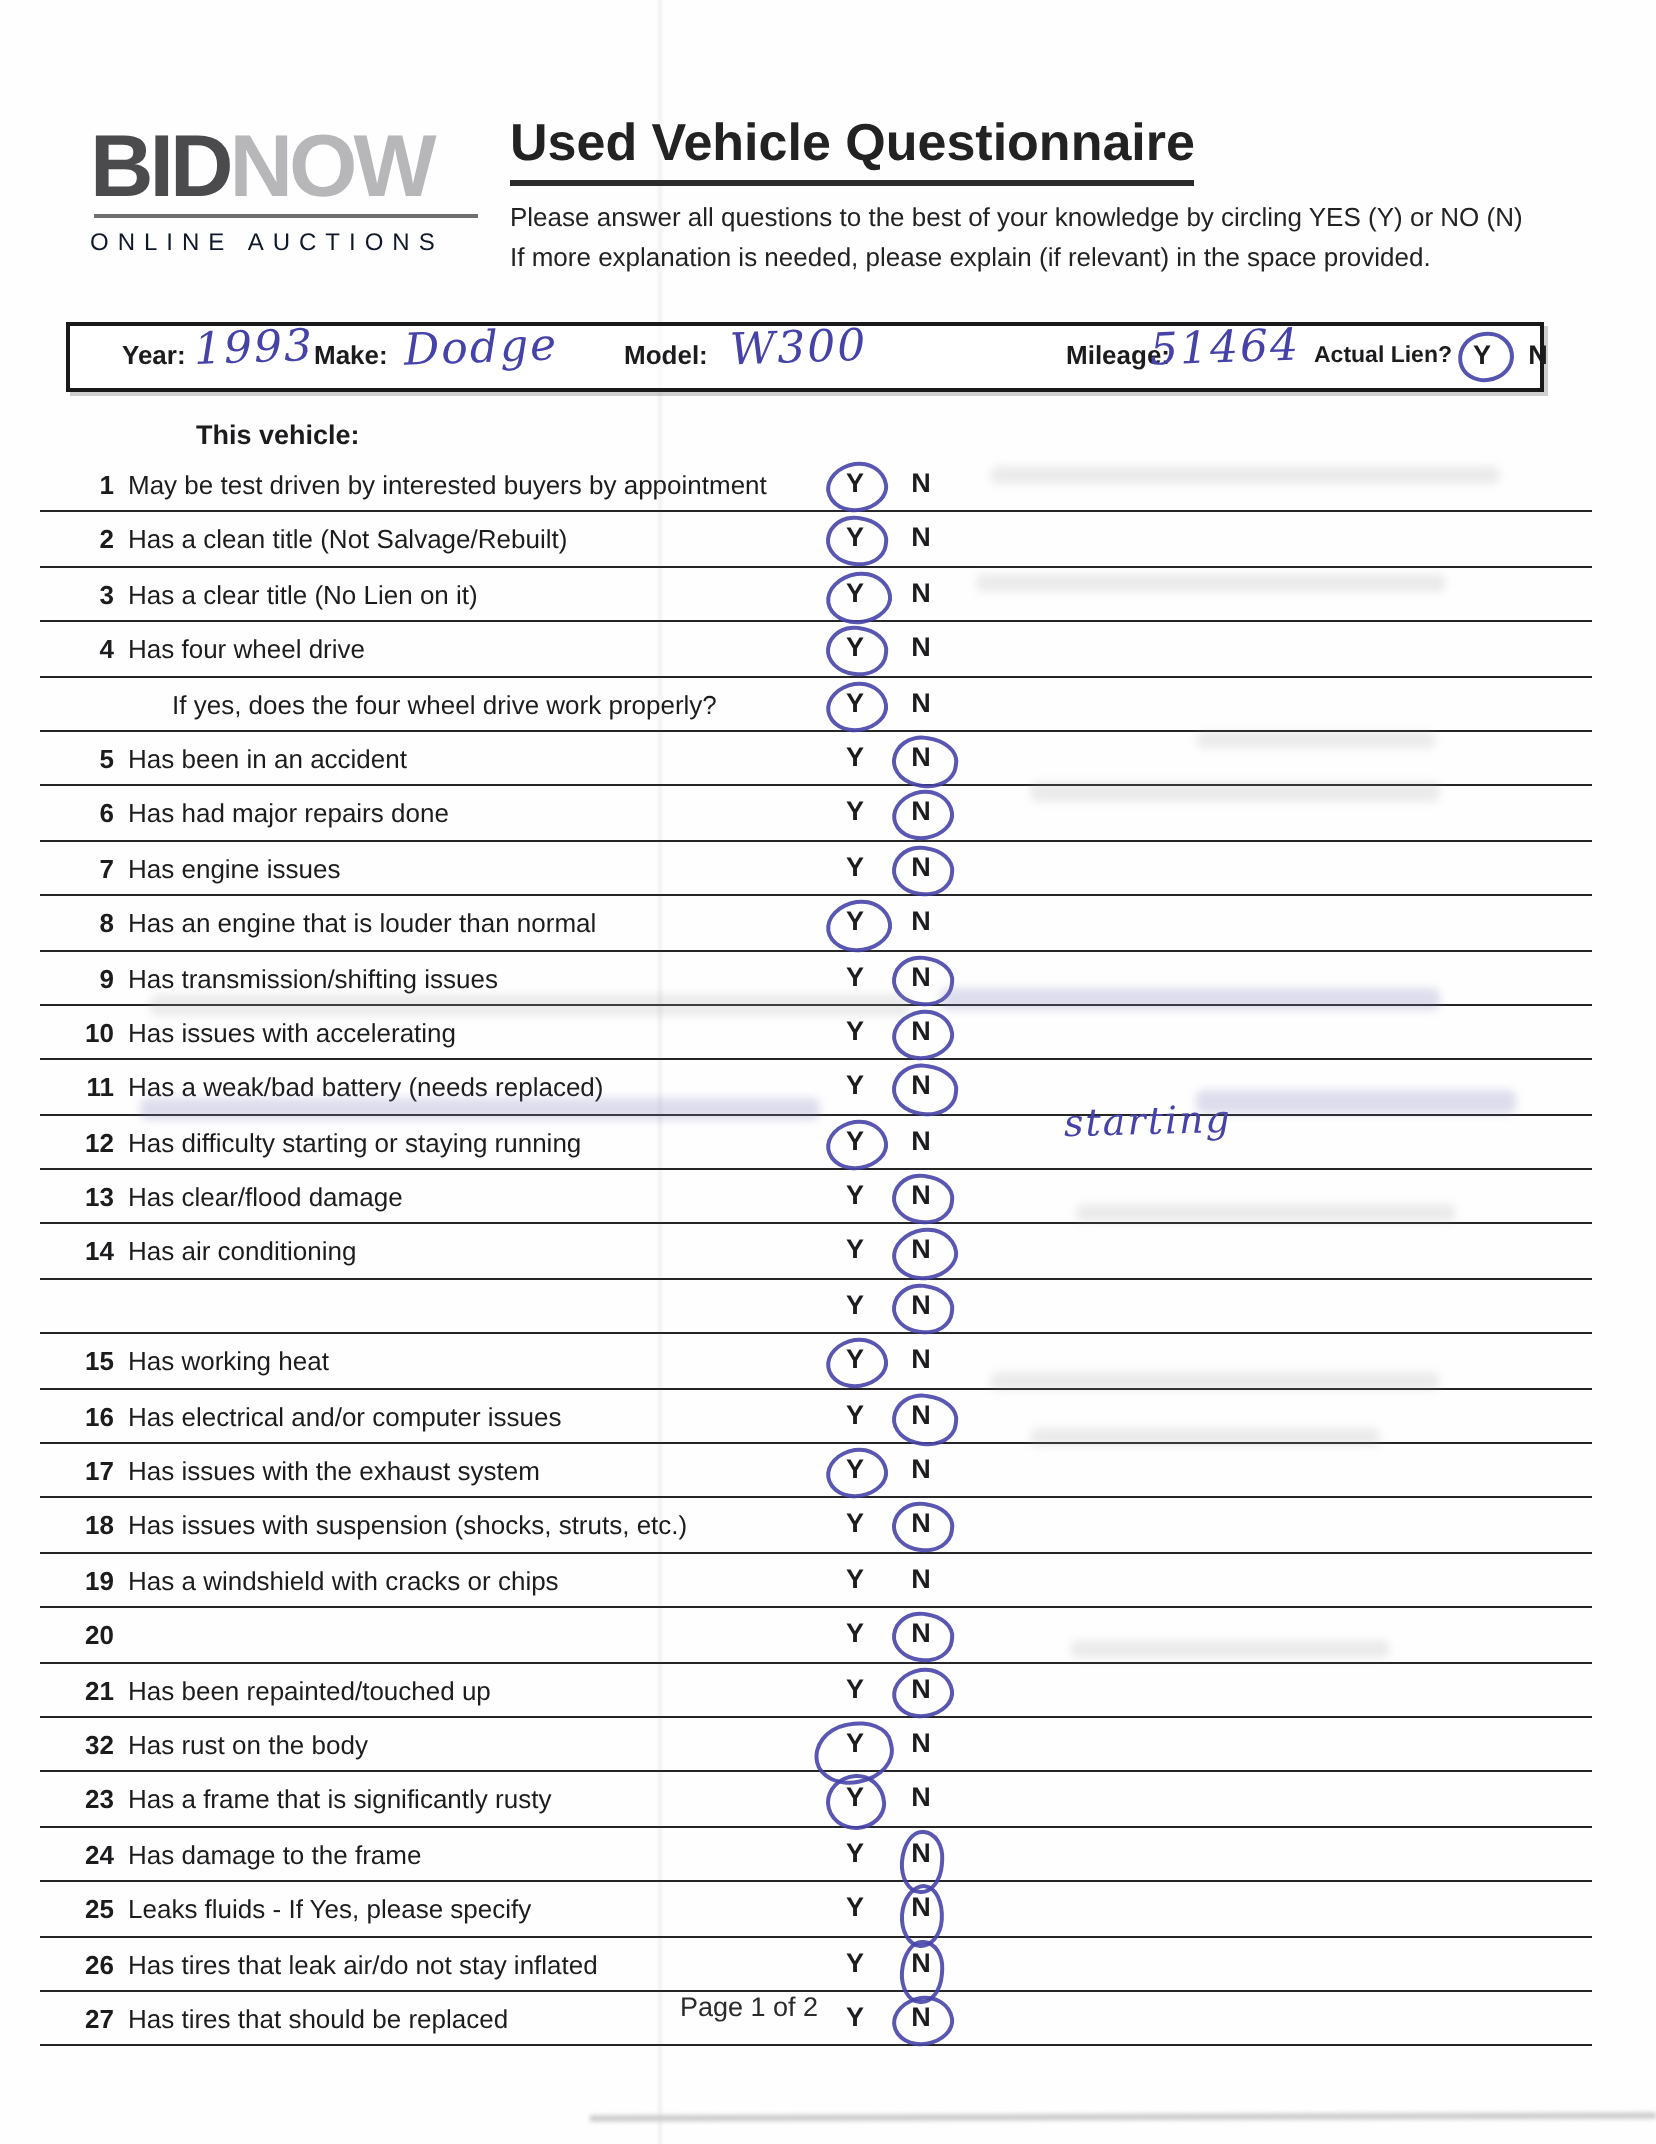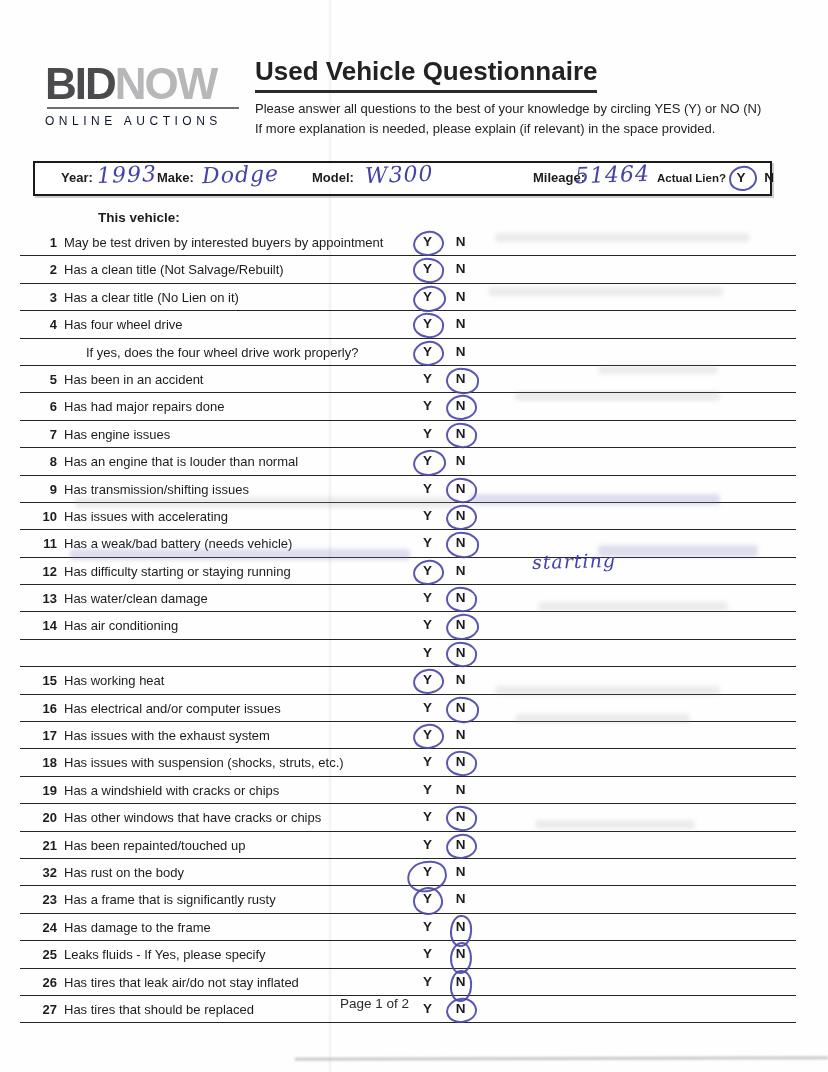--- a/index.html
+++ b/index.html
@@ -201,35 +201,35 @@
       </div>
       <div class="qrow">
         <span class="qnum">10</span>
         <span class="qtext">Has issues with accelerating</span>
         <span class="ans ansy">Y</span>
         <span class="ans ansn circled">N</span>
         <span class="note"></span>
       </div>
       <div class="qrow">
         <span class="qnum">11</span>
-        <span class="qtext">Has a weak/bad battery (needs vehicle)</span>
+        <span class="qtext">Has a weak/bad battery (needs replaced)</span>
         <span class="ans ansy">Y</span>
         <span class="ans ansn circled">N</span>
         <span class="note"></span>
       </div>
       <div class="qrow">
         <span class="qnum">12</span>
         <span class="qtext">Has difficulty starting or staying running</span>
         <span class="ans ansy circled">Y</span>
         <span class="ans ansn">N</span>
         <span class="note">starting</span>
       </div>
       <div class="qrow">
         <span class="qnum">13</span>
-        <span class="qtext">Has water/clean damage</span>
+        <span class="qtext">Has clear/flood damage</span>
         <span class="ans ansy">Y</span>
         <span class="ans ansn circled">N</span>
         <span class="note"></span>
       </div>
       <div class="qrow">
         <span class="qnum">14</span>
         <span class="qtext">Has air conditioning</span>
         <span class="ans ansy">Y</span>
         <span class="ans ansn circled">N</span>
         <span class="note"></span>
@@ -270,21 +270,20 @@
       </div>
       <div class="qrow">
         <span class="qnum">19</span>
         <span class="qtext">Has a windshield with cracks or chips</span>
         <span class="ans ansy">Y</span>
         <span class="ans ansn">N</span>
         <span class="note"></span>
       </div>
       <div class="qrow">
         <span class="qnum">20</span>
-        <span class="qtext">Has other windows that have cracks or chips</span>
         <span class="ans ansy">Y</span>
         <span class="ans ansn circled">N</span>
         <span class="note"></span>
       </div>
       <div class="qrow">
         <span class="qnum">21</span>
         <span class="qtext">Has been repainted/touched up</span>
         <span class="ans ansy">Y</span>
         <span class="ans ansn circled">N</span>
         <span class="note"></span>

